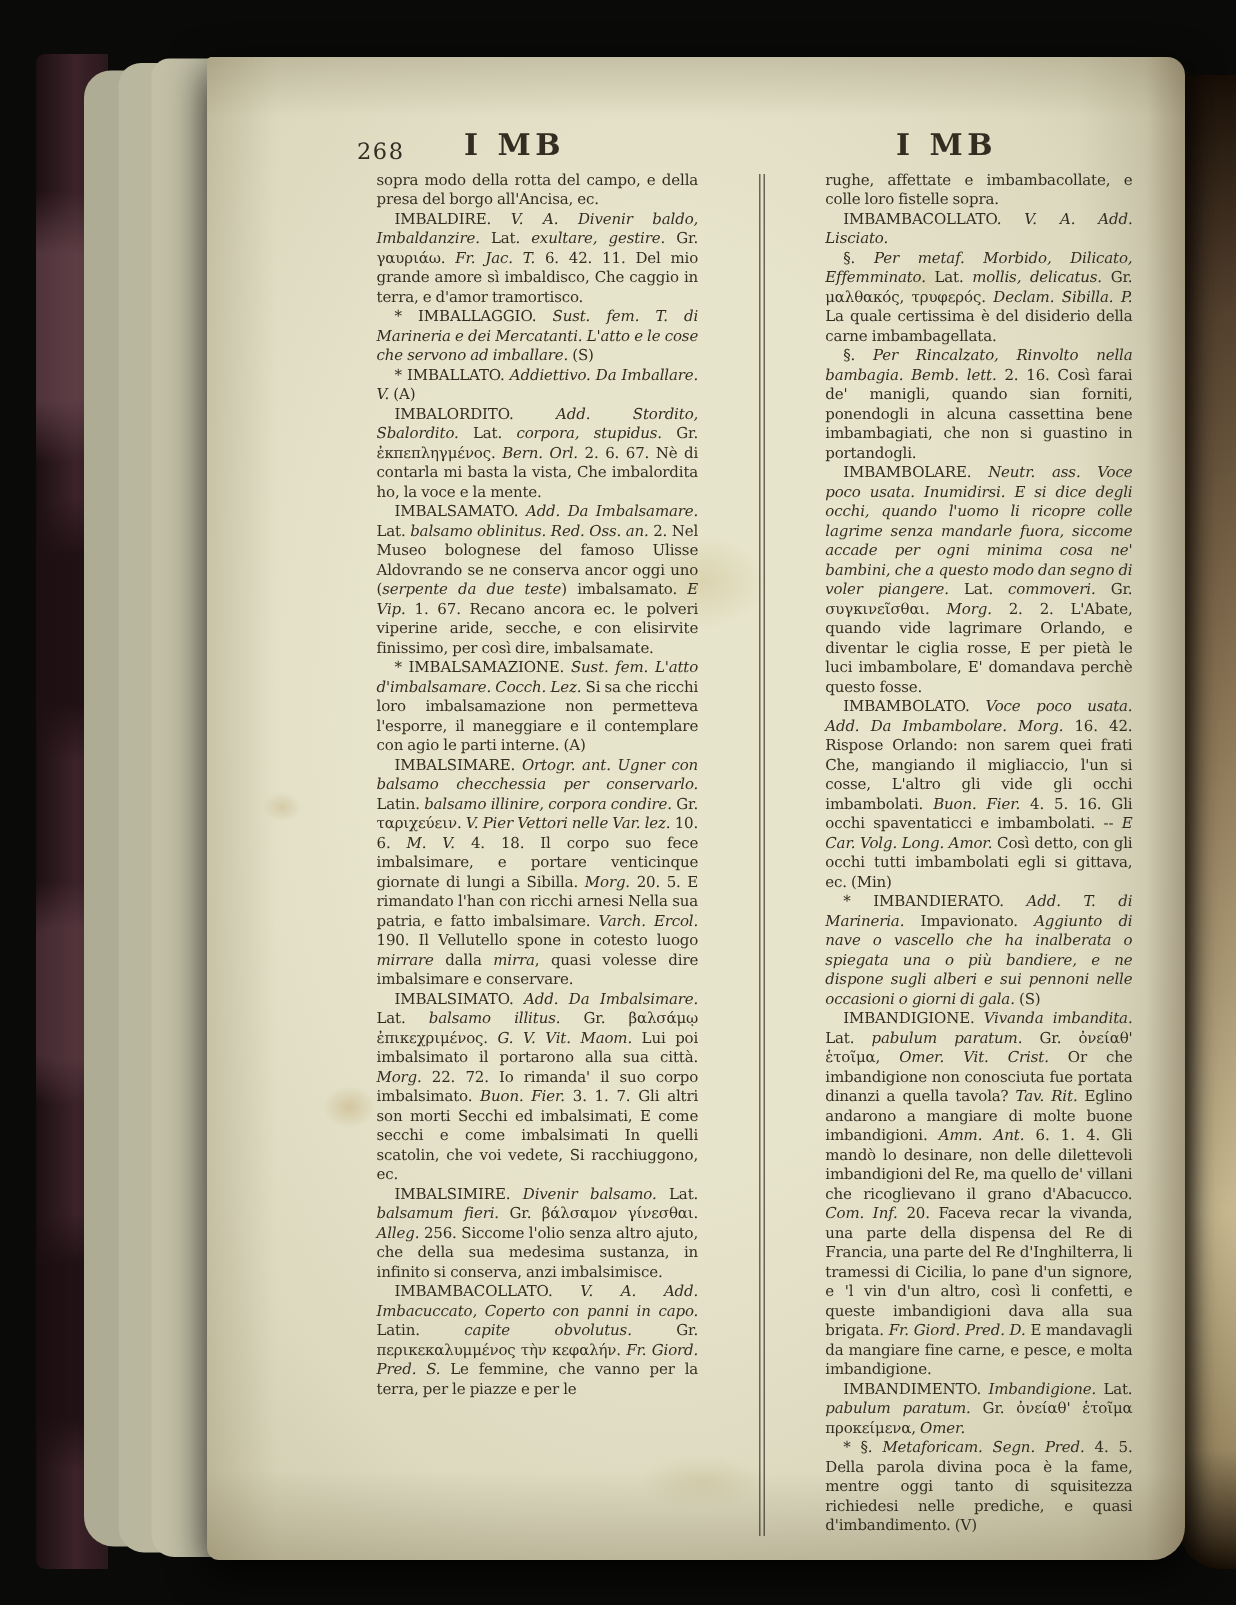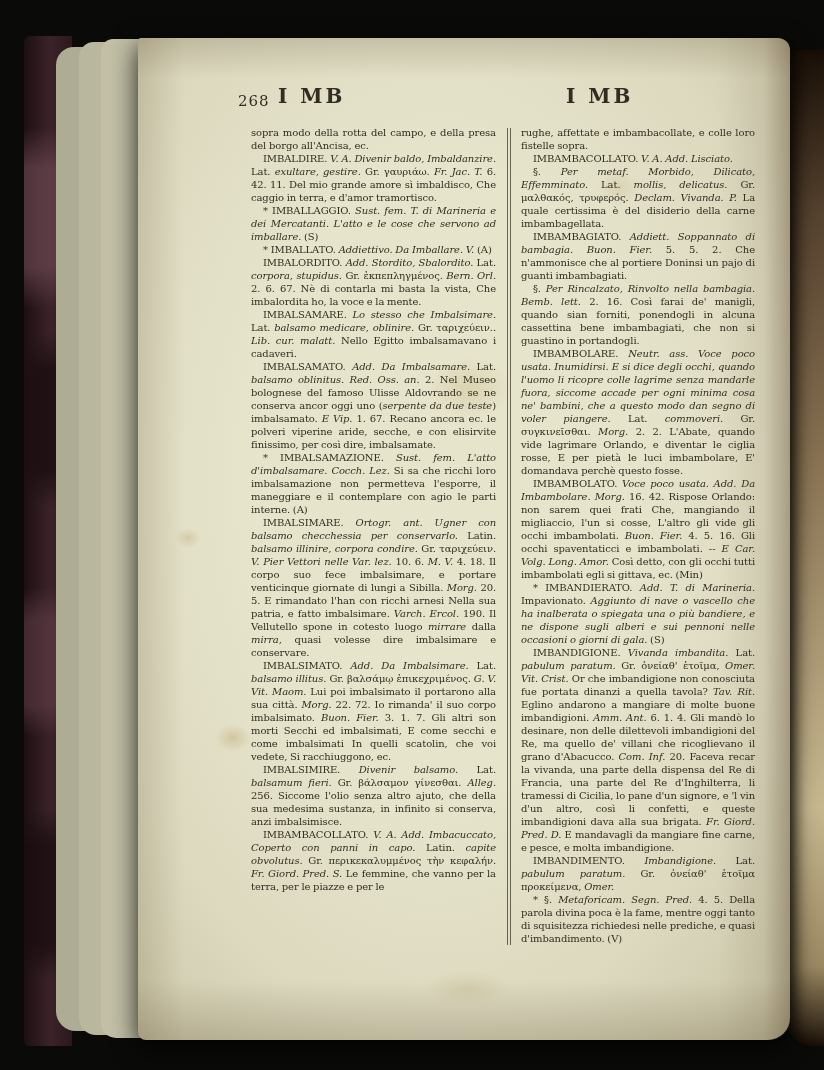--- a/index.html
+++ b/index.html
@@ -63,29 +63,29 @@
       linear-gradient(0deg,   rgba(100,85,55,0.26) 0%, rgba(0,0,0,0) 6%),
       radial-gradient(ellipse at 46% 44%, #e6e4cb 40%, #dcd9bf 70%, #c8c3a5 100%);
     color:#332d21;
   }
 
   .pagenum {
     position:absolute; left:100px; top:54px; width:50px;
     font-size:15px; letter-spacing:1px;
   }
   .runhead {
-    position:absolute; top:46px; width:130px; 
+    position:absolute; top:46px; width:130px; text-align:center;
     font-size:20px; font-weight:bold; letter-spacing:3px;
   }
   .runhead.left  { left:140px; }
   .runhead.right { left:428px; }
 
   .textblock {
-    position:absolute; left:113px; top:88px; width:504px;
-    display:flex; align-items:stretch;
+    position:absolute; left:113px; top:76px; width:504px;
+    display:flex; align-items:stretch;gap:30px;
   }
   .col {
     font-size:10px; line-height:13px;
     text-align:justify;
     letter-spacing:-0.1px; word-spacing:-0.3px;
   }
   .col.left  { width:246px; }
   .col.right { width:235px; }
   .divider {
     width:2px; margin:2px 10px 0 11px;
@@ -112,34 +112,32 @@
     <div class="runhead left">I MB</div>
     <div class="runhead right">I MB</div>
 
     <div class="textblock">
       <div class="col left">
           <p class="para"><span class="rm">sopra modo della rotta del campo, e della presa del borgo all'Ancisa, ec.</span></p>
           <p class="para ind"><span class="rm">IMBALDIRE. </span><span class="it">V. A. Divenir baldo, Imbaldanzire. </span><span class="rm">Lat. </span><span class="it">exultare, gestire. </span><span class="rm">Gr. γαυριάω. </span><span class="it">Fr. Jac. T. </span><span class="rm">6. 42. 11. Del mio grande amore sì imbaldisco, Che caggio in terra, e d'amor tramortisco.</span></p>
           <p class="para ind"><span class="rm">* IMBALLAGGIO. </span><span class="it">Sust. fem. T. di Marineria e dei Mercatanti. L'atto e le cose che servono ad imballare. </span><span class="rm">(S)</span></p>
           <p class="para ind"><span class="rm">* IMBALLATO. </span><span class="it">Addiettivo. Da Imballare. V. </span><span class="rm">(A)</span></p>
           <p class="para ind"><span class="rm">IMBALORDITO. </span><span class="it">Add. Stordito, Sbalordito. </span><span class="rm">Lat. </span><span class="it">corpora, stupidus. </span><span class="rm">Gr. ἐκπεπληγμένος. </span><span class="it">Bern. Orl. </span><span class="rm">2. 6. 67. Nè di contarla mi basta la vista, Che imbalordita ho, la voce e la mente.</span></p>
-          <p class="para ind"><span class="rm">IMBALSAMARE. </span><span class="it">Lo stesso che Imbalsimare. </span><span class="rm">Lat. </span><span class="it">balsamo medicare, oblinire. </span><span class="rm">Gr. ταριχεύειν.. </span><span class="it">Lib. cur. malatt. </span><span class="rm">Nello Egitto imbalsamavano i cadaveri.</span></p>
           <p class="para ind"><span class="rm">IMBALSAMATO. </span><span class="it">Add. Da Imbalsamare. </span><span class="rm">Lat. </span><span class="it">balsamo oblinitus. Red. Oss. an. </span><span class="rm">2. Nel Museo bolognese del famoso Ulisse Aldovrando se ne conserva ancor oggi uno (</span><span class="it">serpente da due teste</span><span class="rm">) imbalsamato. </span><span class="it">E Vip. </span><span class="rm">1. 67. Recano ancora ec. le polveri viperine aride, secche, e con elisirvite finissimo, per così dire, imbalsamate.</span></p>
           <p class="para ind"><span class="rm">* IMBALSAMAZIONE. </span><span class="it">Sust. fem. L'atto d'imbalsamare. Cocch. Lez. </span><span class="rm">Si sa che ricchi loro imbalsamazione non permetteva l'esporre, il maneggiare e il contemplare con agio le parti interne. (A)</span></p>
           <p class="para ind"><span class="rm">IMBALSIMARE. </span><span class="it">Ortogr. ant. Ugner con balsamo checchessia per conservarlo. </span><span class="rm">Latin. </span><span class="it">balsamo illinire, corpora condire. </span><span class="rm">Gr. ταριχεύειν. </span><span class="it">V. Pier Vettori nelle Var. lez. </span><span class="rm">10. 6. </span><span class="it">M. V. </span><span class="rm">4. 18. Il corpo suo fece imbalsimare, e portare venticinque giornate di lungi a Sibilla. </span><span class="it">Morg. </span><span class="rm">20. 5. E rimandato l'han con ricchi arnesi Nella sua patria, e fatto imbalsimare. </span><span class="it">Varch. Ercol. </span><span class="rm">190. Il Vellutello spone in cotesto luogo </span><span class="it">mirrare </span><span class="rm">dalla </span><span class="it">mirra</span><span class="rm">, quasi volesse dire imbalsimare e conservare.</span></p>
           <p class="para ind"><span class="rm">IMBALSIMATO. </span><span class="it">Add. Da Imbalsimare. </span><span class="rm">Lat. </span><span class="it">balsamo illitus. </span><span class="rm">Gr. βαλσάμῳ ἐπικεχριμένος. </span><span class="it">G. V. Vit. Maom. </span><span class="rm">Lui poi imbalsimato il portarono alla sua città. </span><span class="it">Morg. </span><span class="rm">22. 72. Io rimanda' il suo corpo imbalsimato. </span><span class="it">Buon. Fier. </span><span class="rm">3. 1. 7. Gli altri son morti Secchi ed imbalsimati, E come secchi e come imbalsimati In quelli scatolin, che voi vedete, Si racchiuggono, ec.</span></p>
           <p class="para ind"><span class="rm">IMBALSIMIRE. </span><span class="it">Divenir balsamo. </span><span class="rm">Lat. </span><span class="it">balsamum fieri. </span><span class="rm">Gr. βάλσαμον γίνεσθαι. </span><span class="it">Alleg. </span><span class="rm">256. Siccome l'olio senza altro ajuto, che della sua medesima sustanza, in infinito si conserva, anzi imbalsimisce.</span></p>
           <p class="para ind"><span class="rm">IMBAMBACOLLATO. </span><span class="it">V. A. Add. Imbacuccato, Coperto con panni in capo. </span><span class="rm">Latin. </span><span class="it">capite obvolutus. </span><span class="rm">Gr. περικεκαλυμμένος τὴν κεφαλήν. </span><span class="it">Fr. Giord. Pred. S. </span><span class="rm">Le femmine, che vanno per la terra, per le piazze e per le</span></p>
         </div>
       <div class="divider"></div>
       <div class="col right">
           <p class="para"><span class="rm">rughe, affettate e imbambacollate, e colle loro fistelle sopra.</span></p>
           <p class="para ind"><span class="rm">IMBAMBACOLLATO. </span><span class="it">V. A. Add. Lisciato.</span></p>
-          <p class="para ind"><span class="rm">§. </span><span class="it">Per metaf. Morbido, Dilicato, Effemminato. </span><span class="rm">Lat. </span><span class="it">mollis, delicatus. </span><span class="rm">Gr. μαλθακός, τρυφερός. </span><span class="it">Declam. Vivanda. P. </span><span class="rm">La quale certissima è del disiderio della carne imbambagellata.</span></p>
-          <p class="para ind"><span class="rm">IMBAMBAGIATO. </span><span class="it">Addiett. Soppannato di bambagia. Buon. Fier. </span><span class="rm">5. 5. 2. Che n'ammonisce che al portiere Doninsi un pajo di guanti imbambagiati.</span></p>
+          <p class="para ind"><span class="rm">§. </span><span class="it">Per metaf. Morbido, Dilicato, Effemminato. </span><span class="rm">Lat. </span><span class="it">mollis, delicatus. </span><span class="rm">Gr. μαλθακός, τρυφερός. </span><span class="it">Declam. Sibilla. P. </span><span class="rm">La quale certissima è del disiderio della carne imbambagellata.</span></p>
           <p class="para ind"><span class="rm">§. </span><span class="it">Per Rincalzato, Rinvolto nella bambagia. Bemb. lett. </span><span class="rm">2. 16. Così farai de' manigli, quando sian forniti, ponendogli in alcuna cassettina bene imbambagiati, che non si guastino in portandogli.</span></p>
           <p class="para ind"><span class="rm">IMBAMBOLARE. </span><span class="it">Neutr. ass. Voce poco usata. Inumidirsi. E si dice degli occhi, quando l'uomo li ricopre colle lagrime senza mandarle fuora, siccome accade per ogni minima cosa ne' bambini, che a questo modo dan segno di voler piangere. </span><span class="rm">Lat. </span><span class="it">commoveri. </span><span class="rm">Gr. συγκινεῖσθαι. </span><span class="it">Morg. </span><span class="rm">2. 2. L'Abate, quando vide lagrimare Orlando, e diventar le ciglia rosse, E per pietà le luci imbambolare, E' domandava perchè questo fosse.</span></p>
           <p class="para ind"><span class="rm">IMBAMBOLATO. </span><span class="it">Voce poco usata. Add. Da Imbambolare. Morg. </span><span class="rm">16. 42. Rispose Orlando: non sarem quei frati Che, mangiando il migliaccio, l'un si cosse, L'altro gli vide gli occhi imbambolati. </span><span class="it">Buon. Fier. </span><span class="rm">4. 5. 16. Gli occhi spaventaticci e imbambolati. -- </span><span class="it">E Car. Volg. Long. Amor. </span><span class="rm">Così detto, con gli occhi tutti imbambolati egli si gittava, ec. (Min)</span></p>
           <p class="para ind"><span class="rm">* IMBANDIERATO. </span><span class="it">Add. T. di Marineria. </span><span class="rm">Impavionato. </span><span class="it">Aggiunto di nave o vascello che ha inalberata o spiegata una o più bandiere, e ne dispone sugli alberi e sui pennoni nelle occasioni o giorni di gala. </span><span class="rm">(S)</span></p>
           <p class="para ind"><span class="rm">IMBANDIGIONE. </span><span class="it">Vivanda imbandita. </span><span class="rm">Lat. </span><span class="it">pabulum paratum. </span><span class="rm">Gr. ὀνείαθ' ἑτοῖμα, </span><span class="it">Omer. Vit. Crist. </span><span class="rm">Or che imbandigione non conosciuta fue portata dinanzi a quella tavola? </span><span class="it">Tav. Rit. </span><span class="rm">Eglino andarono a mangiare di molte buone imbandigioni. </span><span class="it">Amm. Ant. </span><span class="rm">6. 1. 4. Gli mandò lo desinare, non delle dilettevoli imbandigioni del Re, ma quello de' villani che ricoglievano il grano d'Abacucco. </span><span class="it">Com. Inf. </span><span class="rm">20. Faceva recar la vivanda, una parte della dispensa del Re di Francia, una parte del Re d'Inghilterra, li tramessi di Cicilia, lo pane d'un signore, e 'l vin d'un altro, così li confetti, e queste imbandigioni dava alla sua brigata. </span><span class="it">Fr. Giord. Pred. D. </span><span class="rm">E mandavagli da mangiare fine carne, e pesce, e molta imbandigione.</span></p>
           <p class="para ind"><span class="rm">IMBANDIMENTO. </span><span class="it">Imbandigione. </span><span class="rm">Lat. </span><span class="it">pabulum paratum. </span><span class="rm">Gr. ὀνείαθ' ἑτοῖμα προκείμενα, </span><span class="it">Omer.</span></p>
           <p class="para ind"><span class="rm">* §. </span><span class="it">Metaforicam. Segn. Pred. </span><span class="rm">4. 5. Della parola divina poca è la fame, mentre oggi tanto di squisitezza richiedesi nelle prediche, e quasi d'imbandimento. (V)</span></p>
         </div>
     </div>
   </div>

